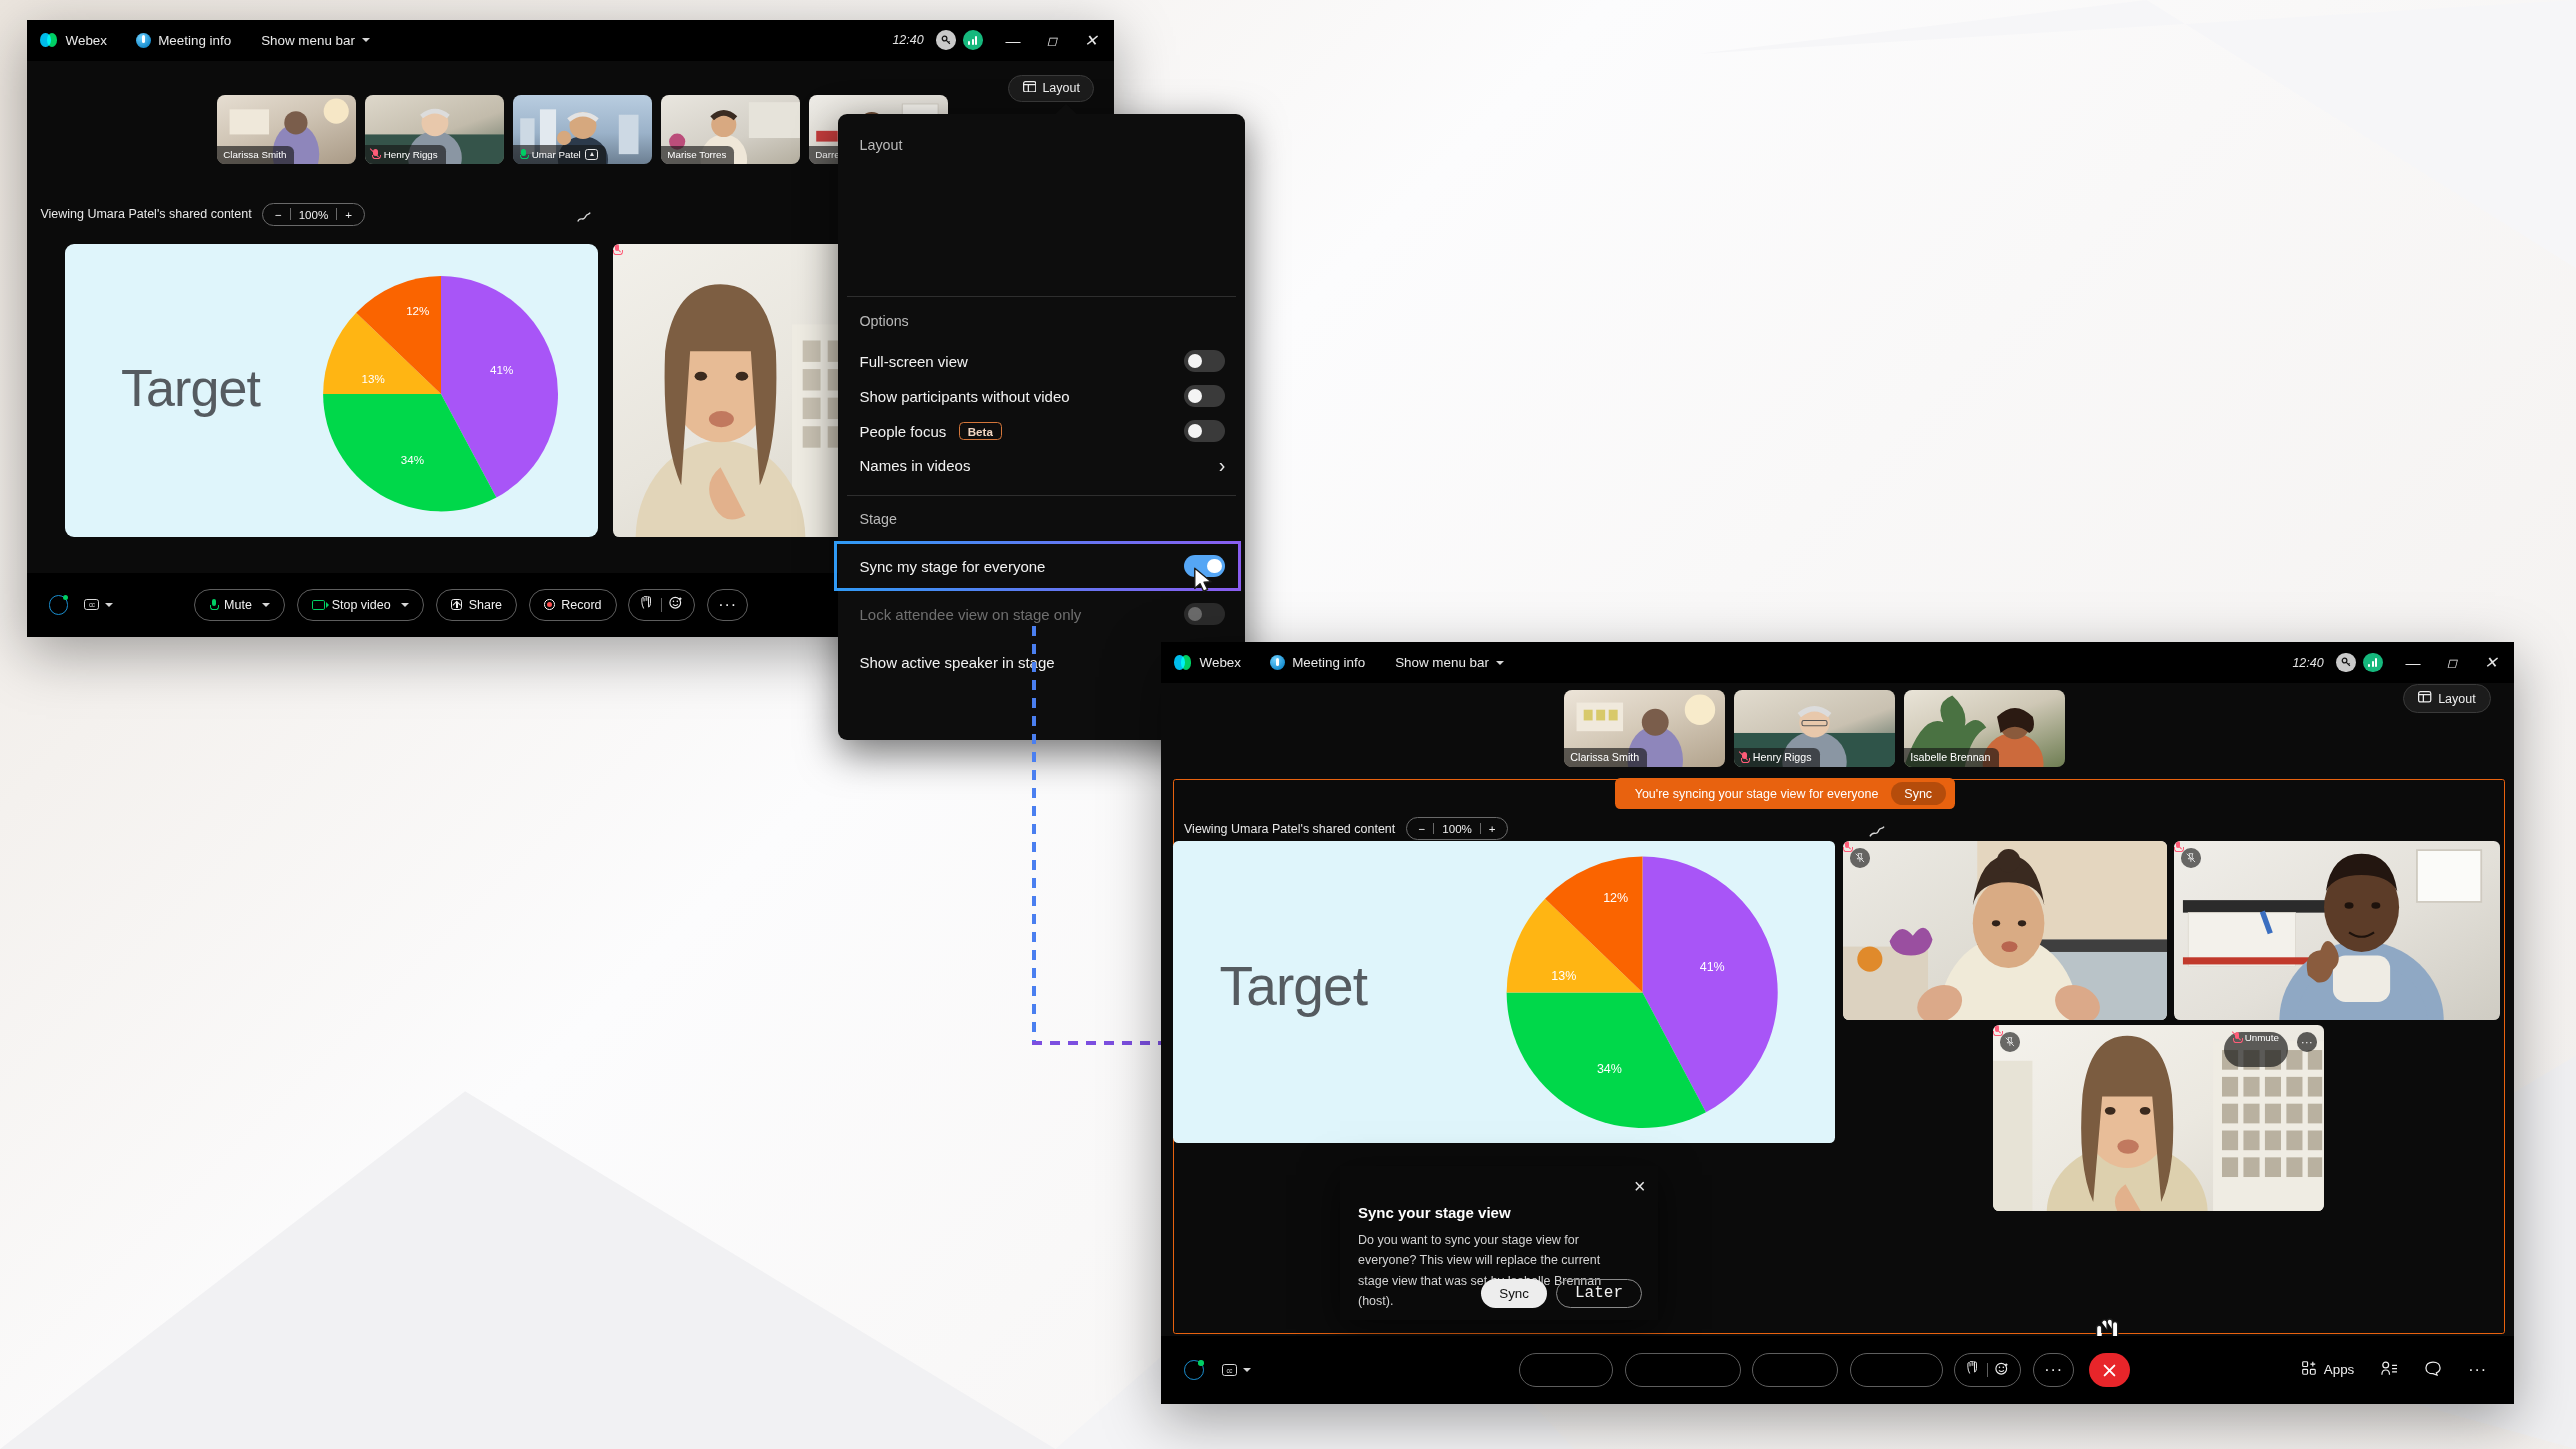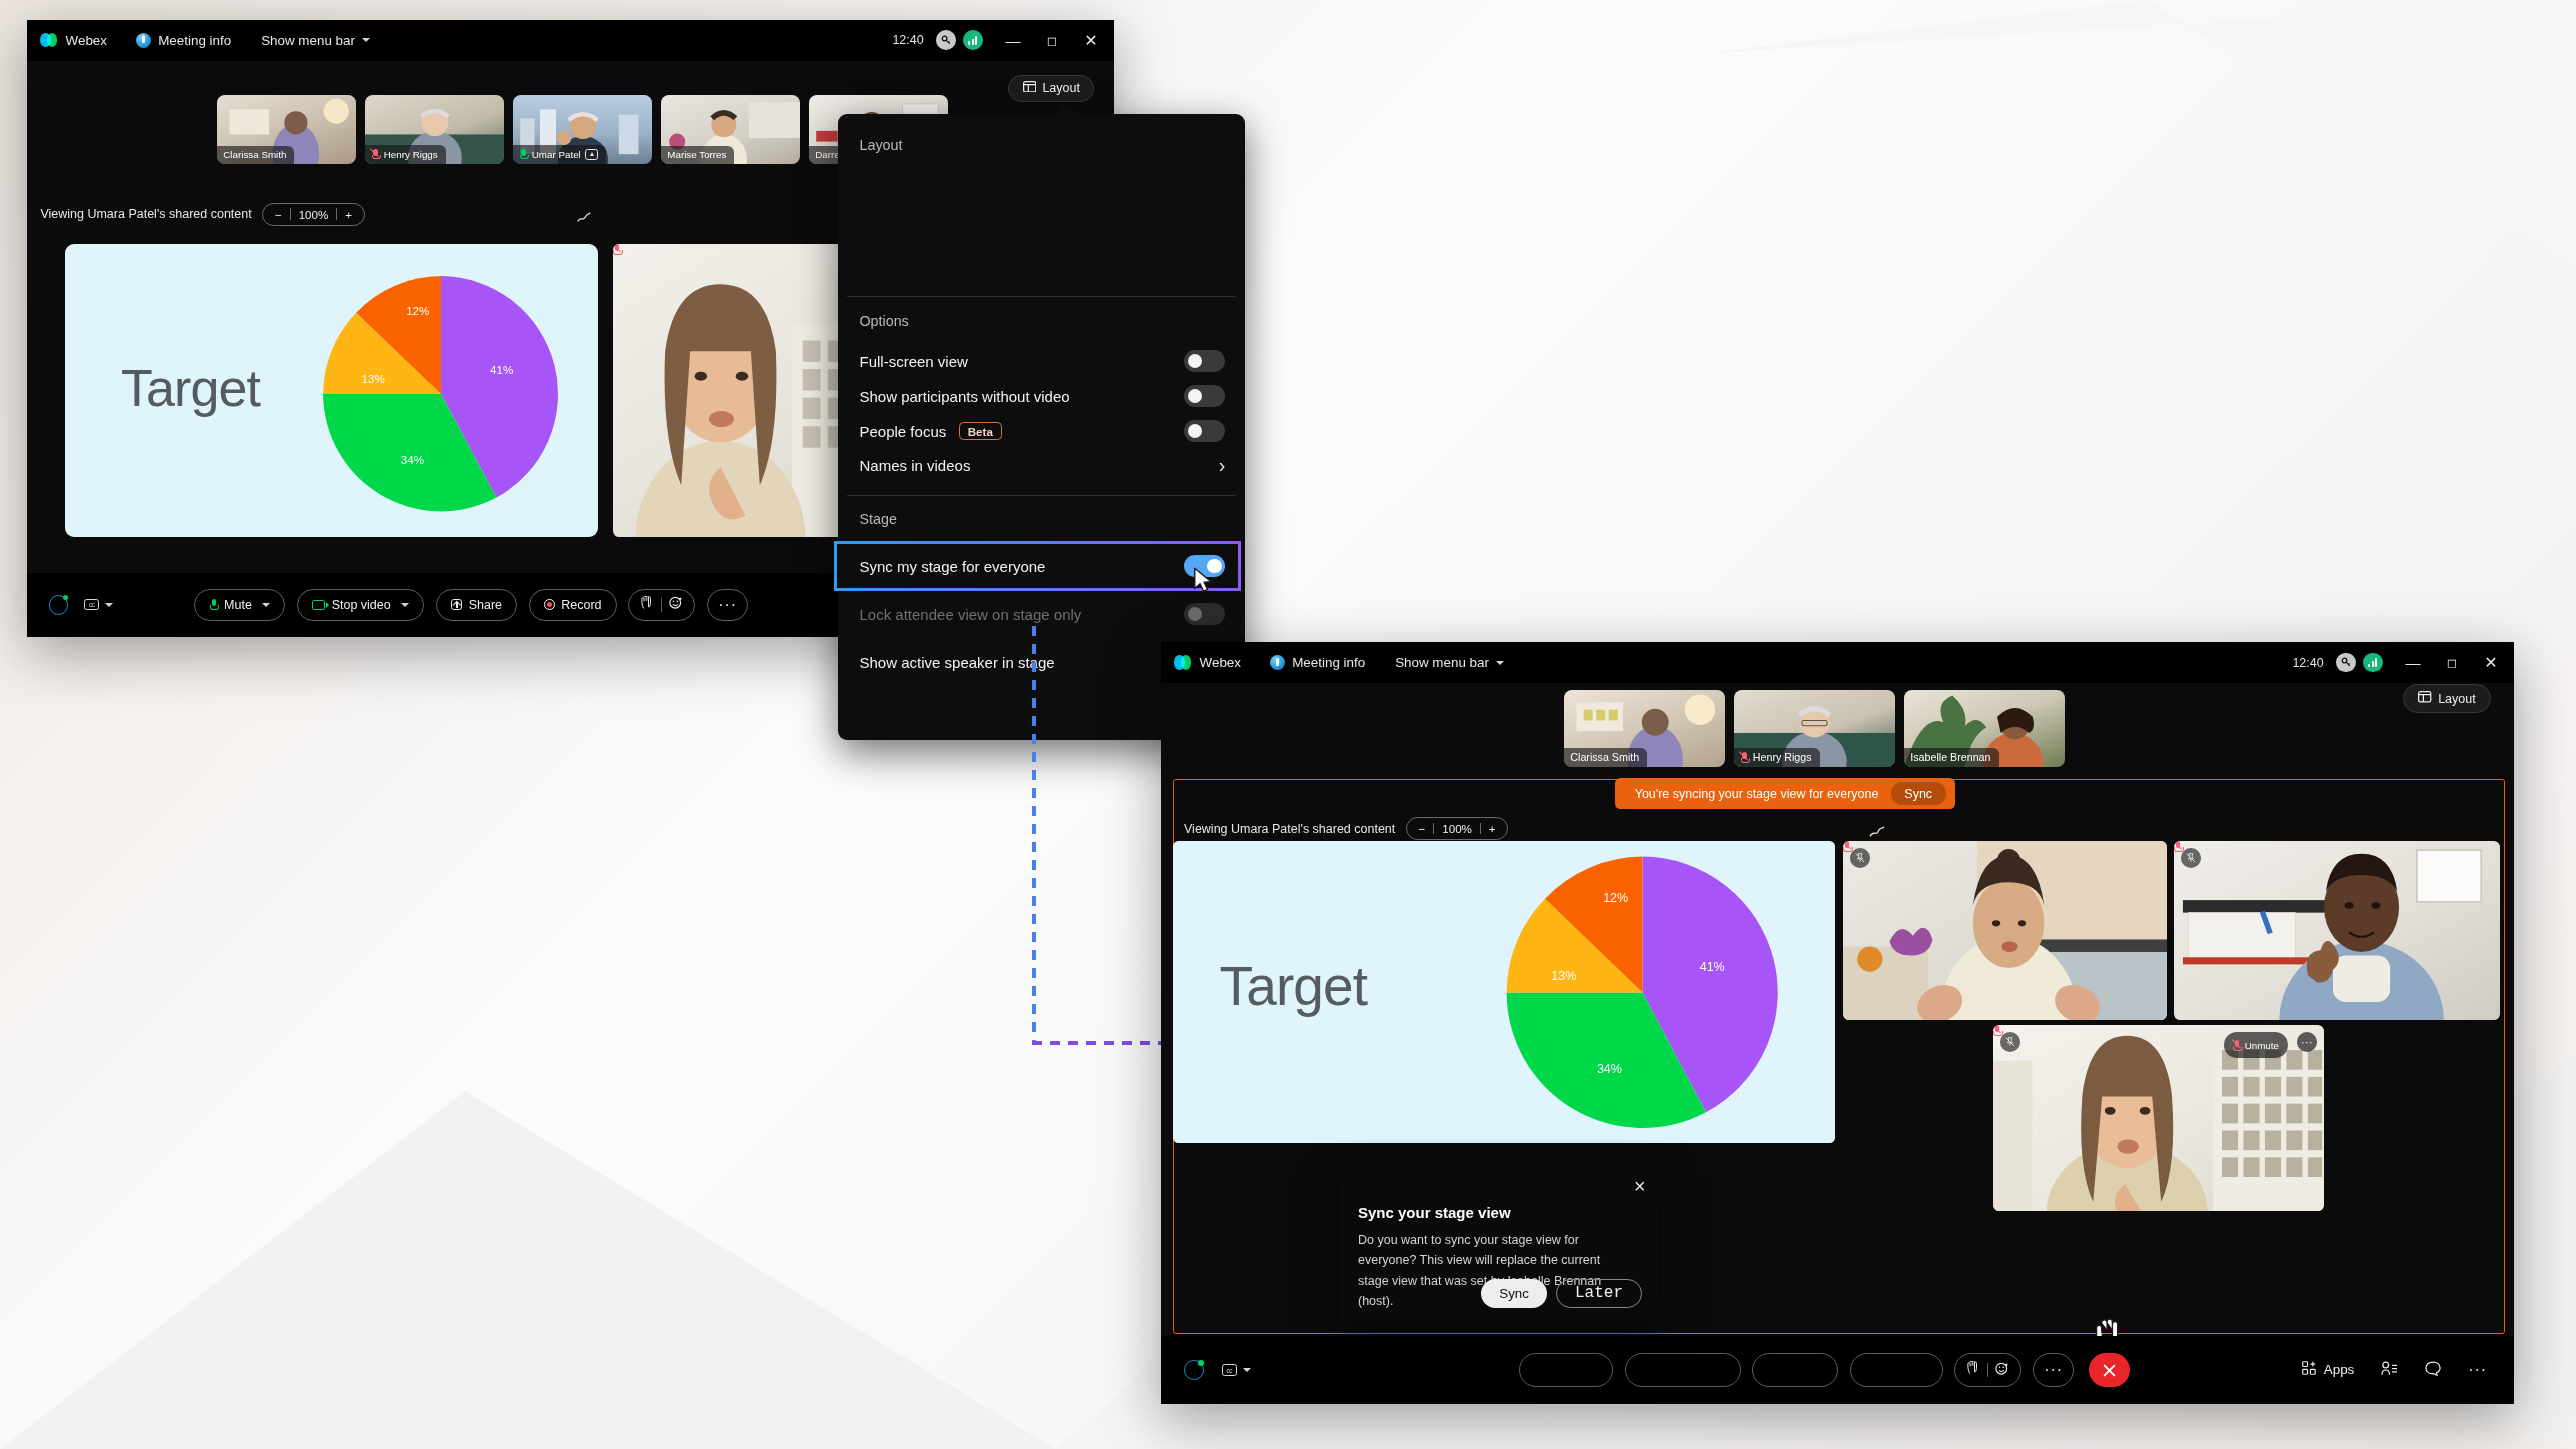--- a/index.html
+++ b/index.html
@@ -26,21 +26,21 @@
   .titlebar { position:absolute; left:0; top:0; right:0; height:41px; background:#000; display:flex; align-items:center; }
   .tb-item { display:flex; align-items:center; gap:7.2px; color:#e9e9e9; }
   .tb-logo { width:18px; height:14.3px; position:relative; }
   .tb-logo i { position:absolute; top:0; width:10.7px; height:14.3px; border-radius:50%; }
   .tb-logo i.a { left:0; background:#00bceb; }
   .tb-logo i.b { left:6.3px; background:#00cf64; mix-blend-mode:screen; }
   .tb-info-ic { width:15px; height:15px; border-radius:50%;
      background: radial-gradient(circle at 35% 30%, #6fd1ff, #1a8fd0 70%); position:relative; }
   .tb-info-ic::after{content:""; position:absolute; left:5.8px; top:2.7px; width:2.7px;height:8px;background:#fff;border-radius:1.8px;}
   .chev { width:0;height:0;border-left:4.5px solid transparent;border-right:4.5px solid transparent;border-top:4.5px solid #d6d6d6; }
-  .win-ctrls { margin-left:auto; display:flex; align-items:center; }
+  .win-ctrls { margin-left:auto; display:flex; align-items:center;font-style:italic; }
   .wc { width:39px; height:39px; display:flex; align-items:center; justify-content:center; color:#e6e6e6; }
   .clock { color:#e4e4e4; }
   .pill-ic { width:19.7px;height:19.7px;border-radius:50%;display:flex;align-items:center;justify-content:center; }
   .pill-ic.key { background:#c9c9c9; color:#111; }
   .pill-ic.net { background:#16b87d; }
   .bars { display:flex; align-items:flex-end; gap:1.3px; height:9.8px;}
   .bars span{ width:2.2px; background:#fff; border-radius:0.9px;}
   .bars span:nth-child(1){height:3.6px} .bars span:nth-child(2){height:6.3px} .bars span:nth-child(3){height:9px}
 
   
@@ -132,21 +132,21 @@
   .modal .mbody{ color:#d4d4d4; }
   .mclose{ position:absolute; color:#e6e6e6; cursor:pointer; }
   .mbtn{ border-radius:894px; display:inline-flex;align-items:center;justify-content:center; }
   .mbtn.primary{ background:#ededed; color:#111; }
   .mbtn.ghost{ background:transparent; color:#f0f0f0; border:0.9px solid #8a8a8a; }
 
   
   .vtile{ position:absolute; border-radius:6.3px; overflow:hidden; background:#1d1d1d;}
   .pin{ position:absolute; left:7.2px; top:7.2px; width:19.7px;height:19.7px;border-radius:50%;background:rgba(20,20,20,.62);
         display:flex;align-items:center;justify-content:center;color:#dcdcdc;}
-  .unmutebtn{ position:absolute; right:36px; top:7.2px; height:26px; display:flex;align-items:center;gap:4.5px;
+  .unmutebtn{ position:absolute; right:36px; top:7.2px; height:35px; display:flex;align-items:flex-start;gap:4.5px;
         background:rgba(20,20,20,.68); border-radius:894px; padding:0 9px; color:#fff;}
   .moredots{ position:absolute; right:7.2px; top:7.2px; width:19.7px;height:19.7px;border-radius:50%;
         background:rgba(20,20,20,.68); display:flex;align-items:center;justify-content:center; color:#fff;}
 
   
   .conn { position:absolute; }
   .conn.v { width:3.6px; background:repeating-linear-gradient(to bottom,#4a7ff0 0 9.8px,transparent 9.8px 18px); }
   .conn.h { height:3.6px; background:repeating-linear-gradient(to right,#7c4fe0 0 9.8px,transparent 9.8px 18px); }
   
   .ph { position:absolute; inset:0; }

